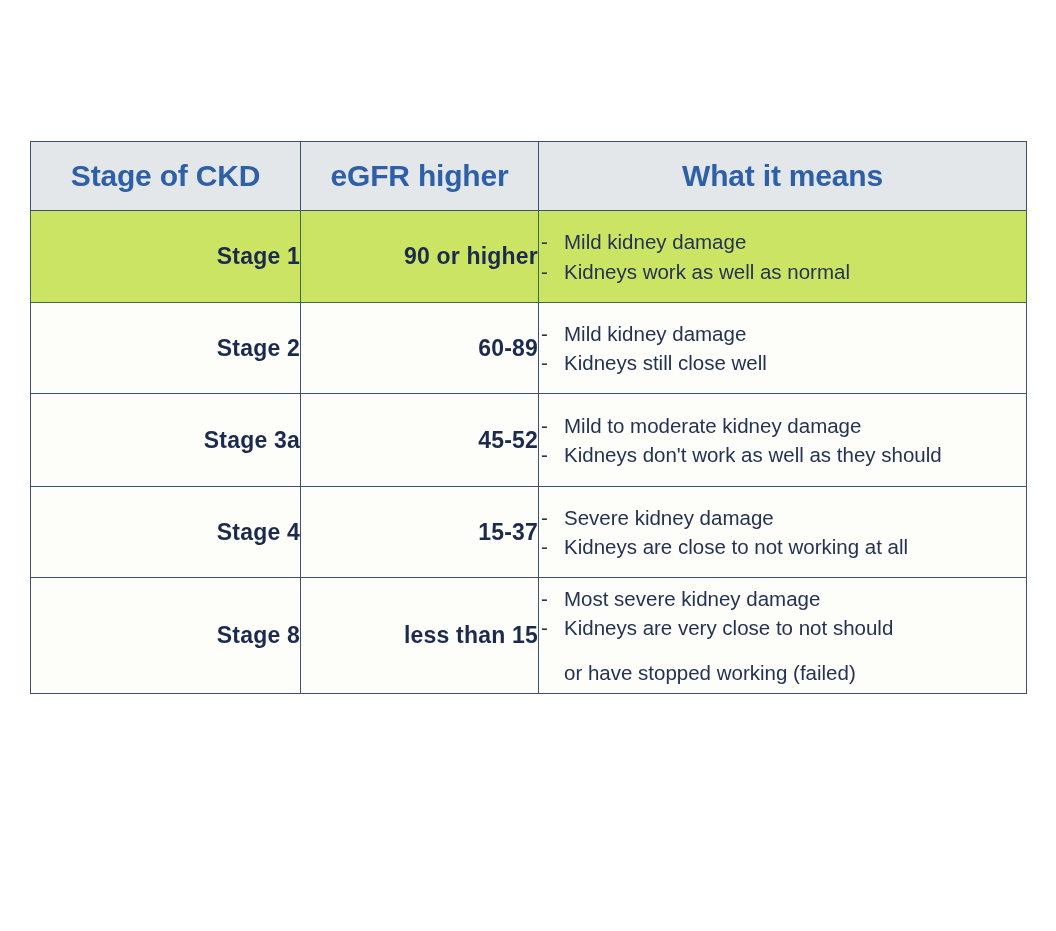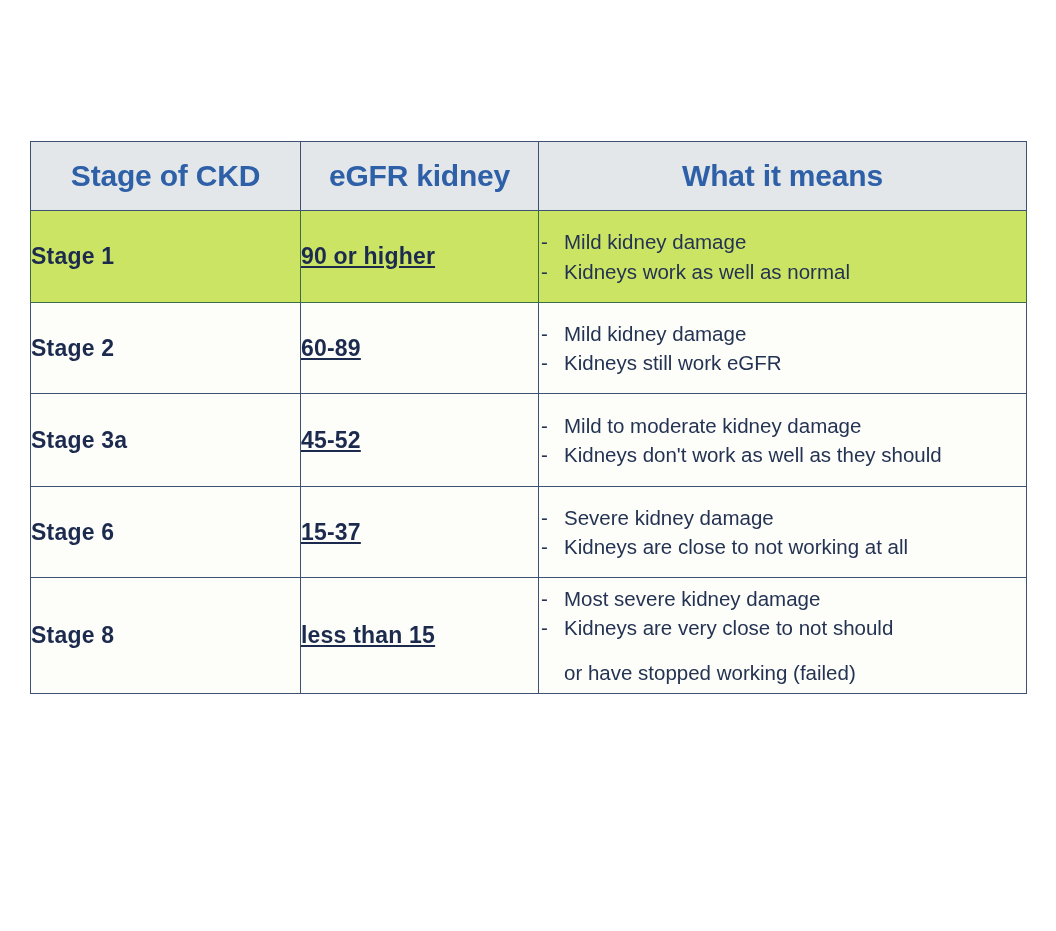--- a/index.html
+++ b/index.html
@@ -61,27 +61,27 @@
     background: #cbe464;
     border-color: #3c6b46;
   }
   .body-row.highlight td.means-cell,
   .body-row.highlight td.stage-cell,
   .body-row.highlight td.egfr-cell {
     border-top-color: #3b5070;
   }
 
   .stage-cell, .egfr-cell {
-    text-align: left;
+    text-align: right;
     color: #1c2a4e;
     font-size: 23px;
     font-weight: bold;
   }
   .stage-cell { letter-spacing: 0.2px; }
-  .egfr-cell  { letter-spacing: 0.2px; text-decoration: underline; }
+  .egfr-cell  { letter-spacing: 0.2px; }
 
   .means-cell {
     padding: 0 0 0 26px;
     color: #243352;
     font-size: 20.5px;
     line-height: 1.42;
     font-weight: normal;
   }
   .means-list {
     margin: 0;
@@ -119,21 +119,21 @@
   <table class="ckd-table">
     <colgroup>
       <col class="c-stage">
       <col class="c-egfr">
       <col class="c-means">
     </colgroup>
 
     <thead>
       <tr class="hdr-row">
         <th>Stage of CKD</th>
-        <th>eGFR kidney</th>
+        <th>eGFR higher</th>
         <th>What it means</th>
       </tr>
     </thead>
 
     <tbody>
 
       <tr class="body-row highlight r1">
         <td class="stage-cell">Stage 1</td>
         <td class="egfr-cell">90 or higher</td>
         <td class="means-cell">
@@ -143,39 +143,39 @@
           </ul>
         </td>
       </tr>
 
       <tr class="body-row r2">
         <td class="stage-cell">Stage 2</td>
         <td class="egfr-cell">60-89</td>
         <td class="means-cell">
           <ul class="means-list">
             <li><span class="dash">-</span><span>Mild kidney damage</span></li>
-            <li><span class="dash">-</span><span>Kidneys still work eGFR</span></li>
+            <li><span class="dash">-</span><span>Kidneys still close well</span></li>
           </ul>
         </td>
       </tr>
 
       <tr class="body-row r3">
         <td class="stage-cell">Stage 3a</td>
         <td class="egfr-cell">45-52</td>
         <td class="means-cell">
           <ul class="means-list">
             <li><span class="dash">-</span><span>Mild to moderate kidney damage</span></li>
             <li><span class="dash">-</span><span>Kidneys don't work as well as they should</span></li>
           </ul>
         </td>
       </tr>
 
 
       <tr class="body-row r5">
-        <td class="stage-cell">Stage 6</td>
+        <td class="stage-cell">Stage 4</td>
         <td class="egfr-cell">15-37</td>
         <td class="means-cell">
           <ul class="means-list">
             <li><span class="dash">-</span><span>Severe kidney damage</span></li>
             <li><span class="dash">-</span><span>Kidneys are close to not working at all</span></li>
           </ul>
         </td>
       </tr>
 
       <tr class="body-row r6">

